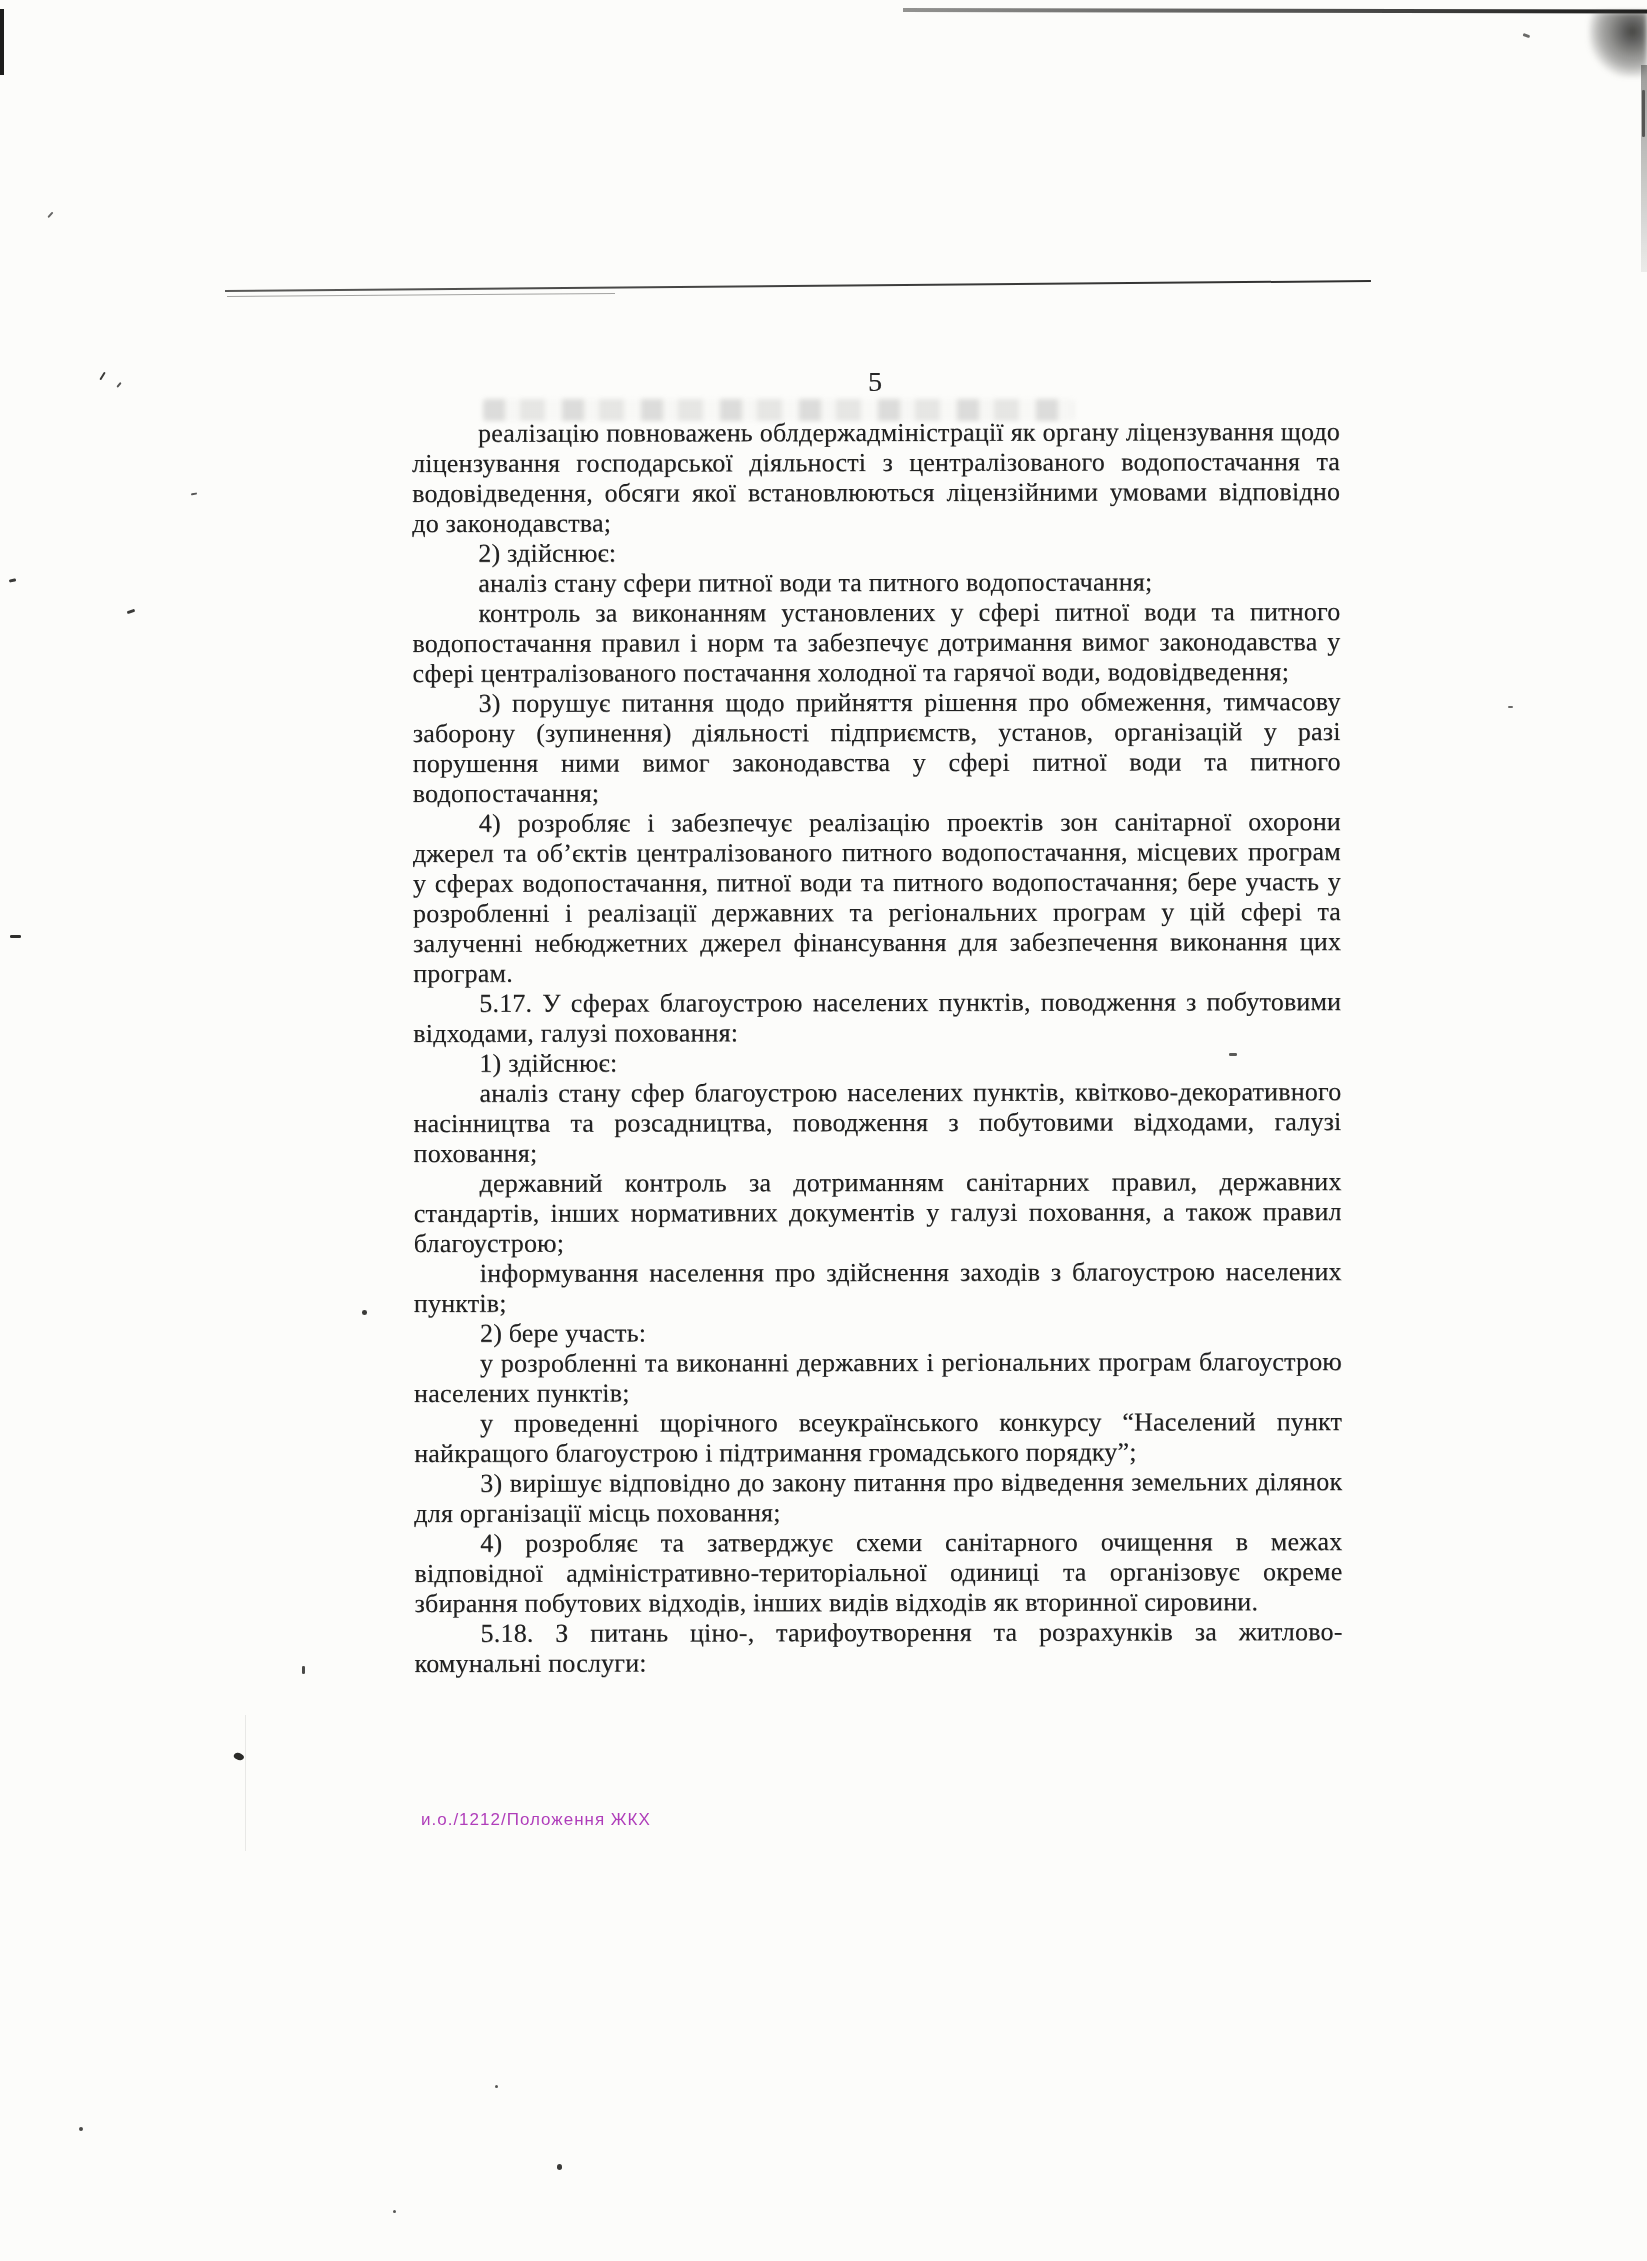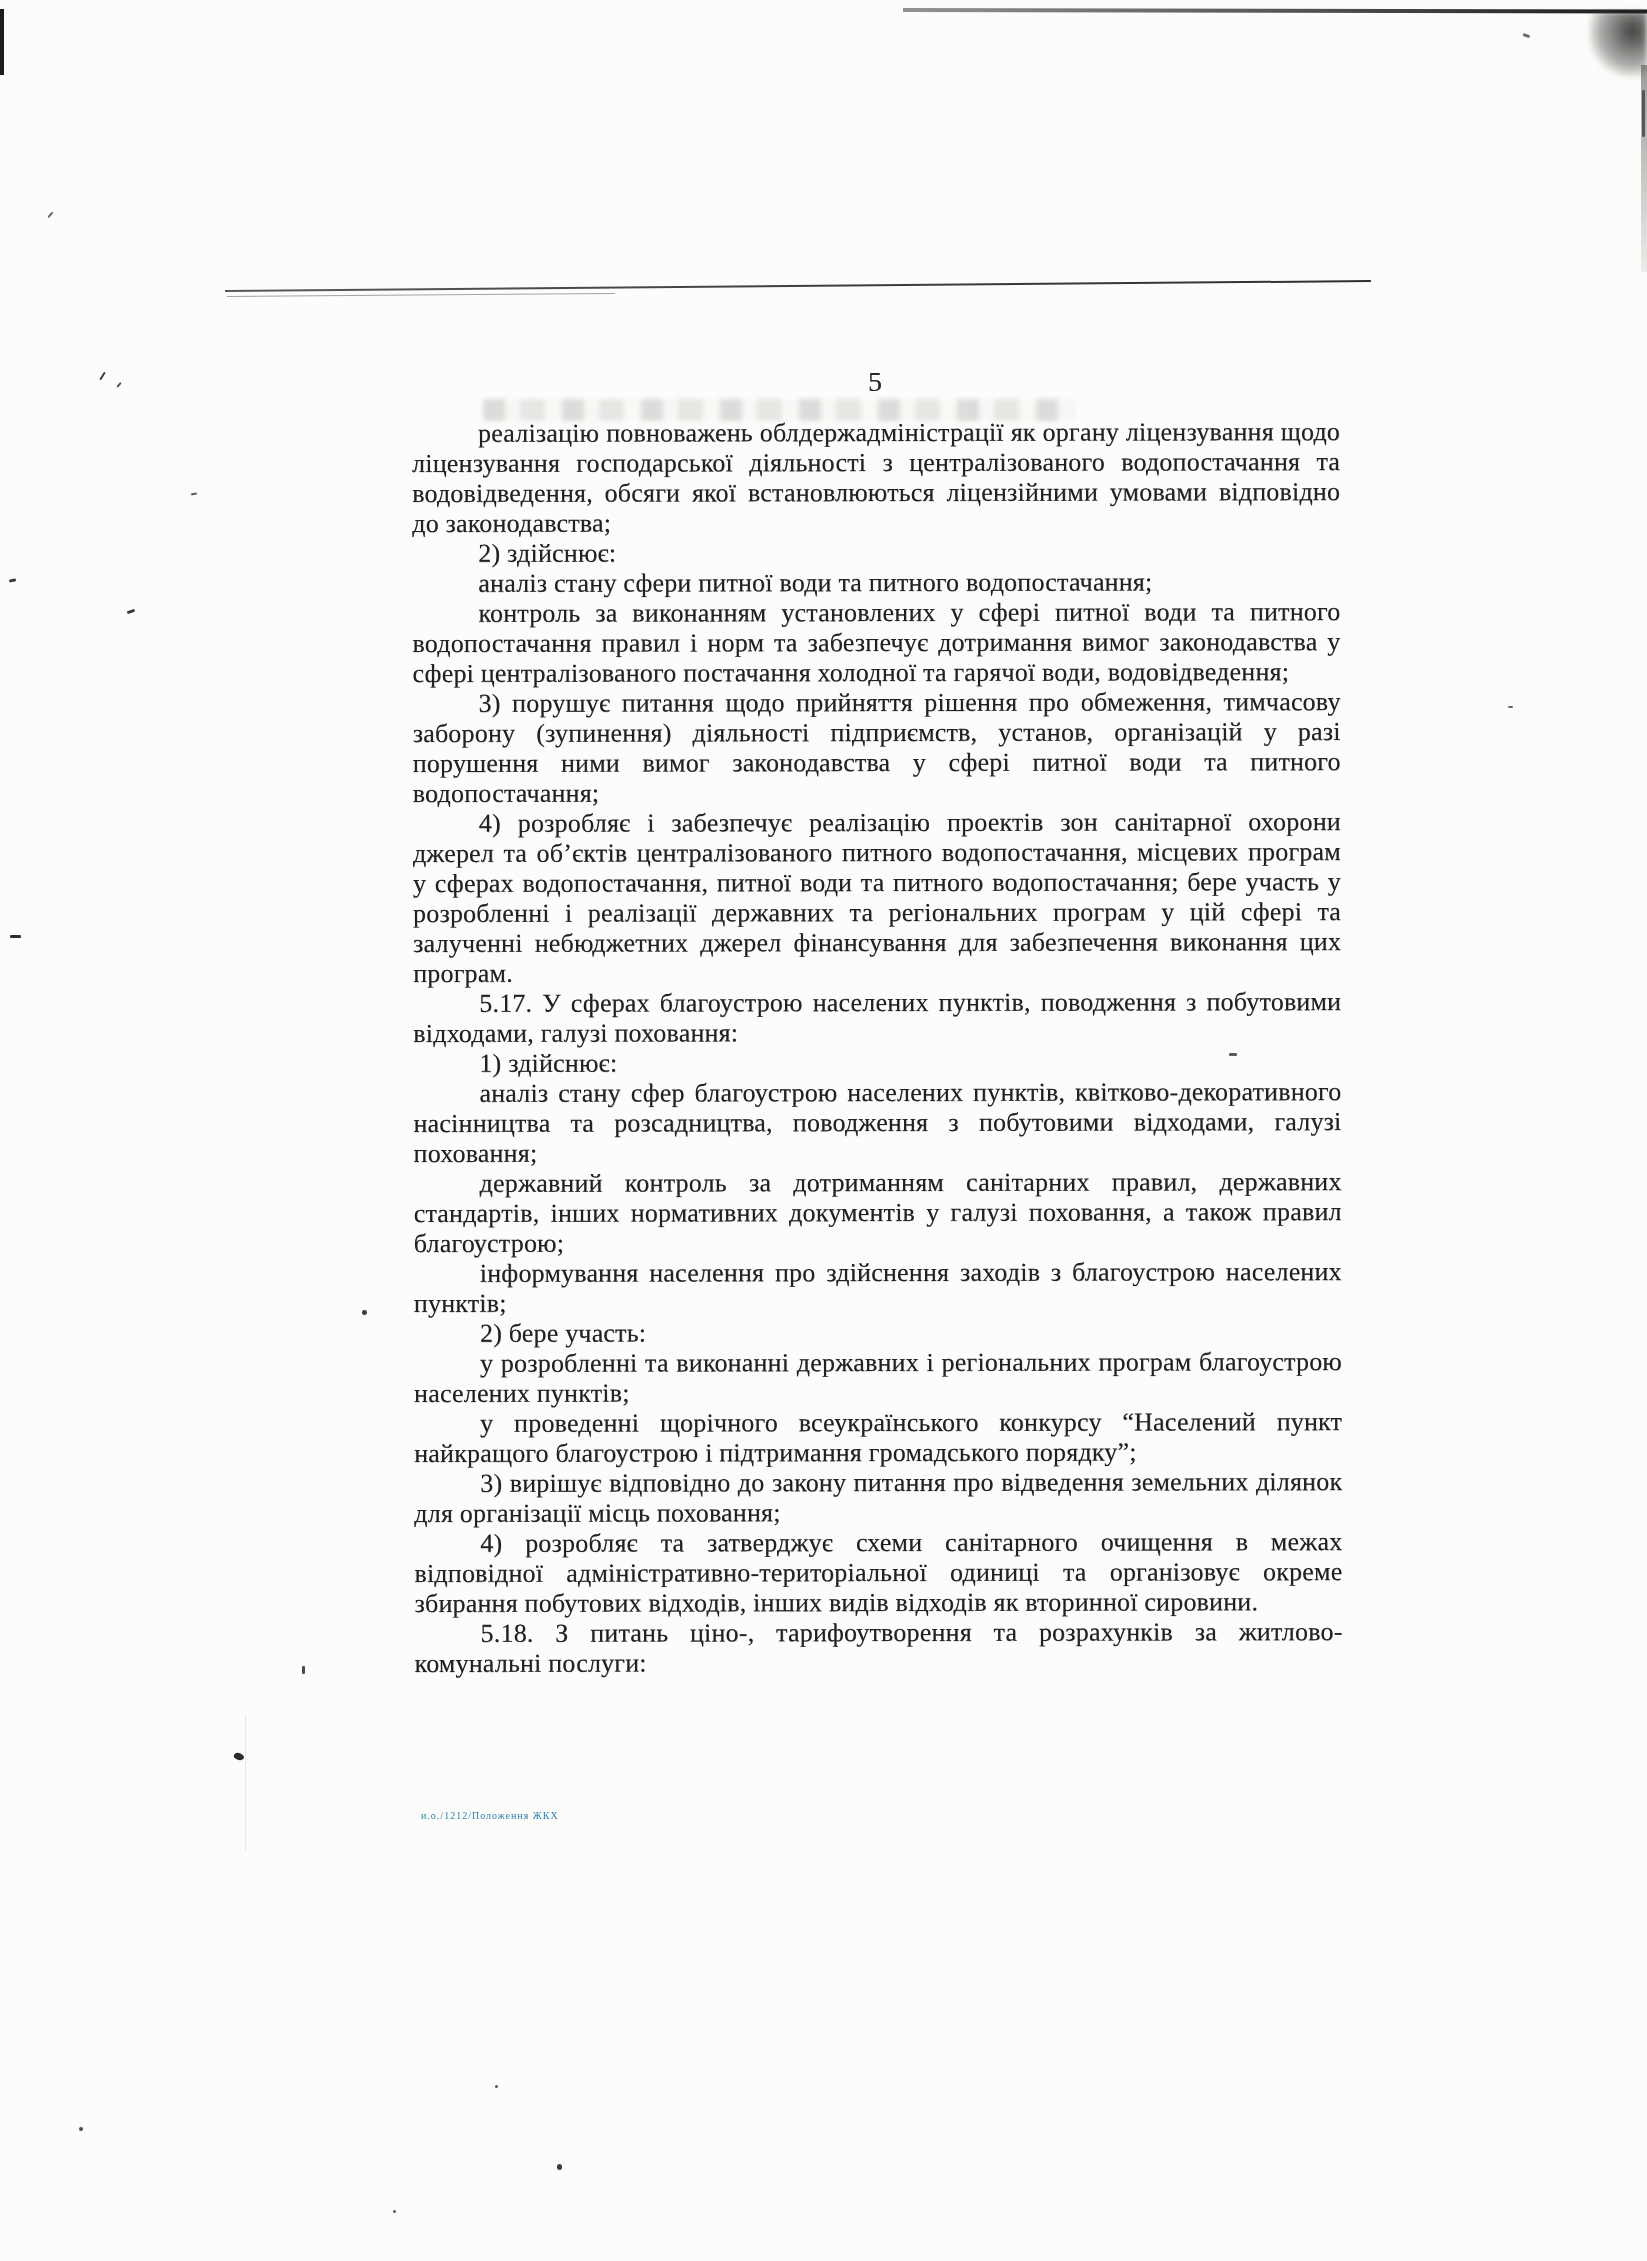--- a/index.html
+++ b/index.html
@@ -45,24 +45,24 @@
   }
   .body-text p {
     margin: 0;
     text-indent: 66px;
     text-align-last: left;
   }
   .footer-note {
     position: absolute;
     left: 421px;
     top: 1810px;
-    font-family: Liberation Serif, serif;
-    font-size: 10px;
+    font-family: Liberation Sans, sans-serif;
+    font-size: 17px;
     letter-spacing: 1px;
-    color: #0369a1;
+    color: #a21caf;
     opacity: 0.85;
   }
   
   .ghost-line {
     position: absolute;
     left: 483px;
     top: 399px;
     width: 591px;
     height: 22px;
     background:

